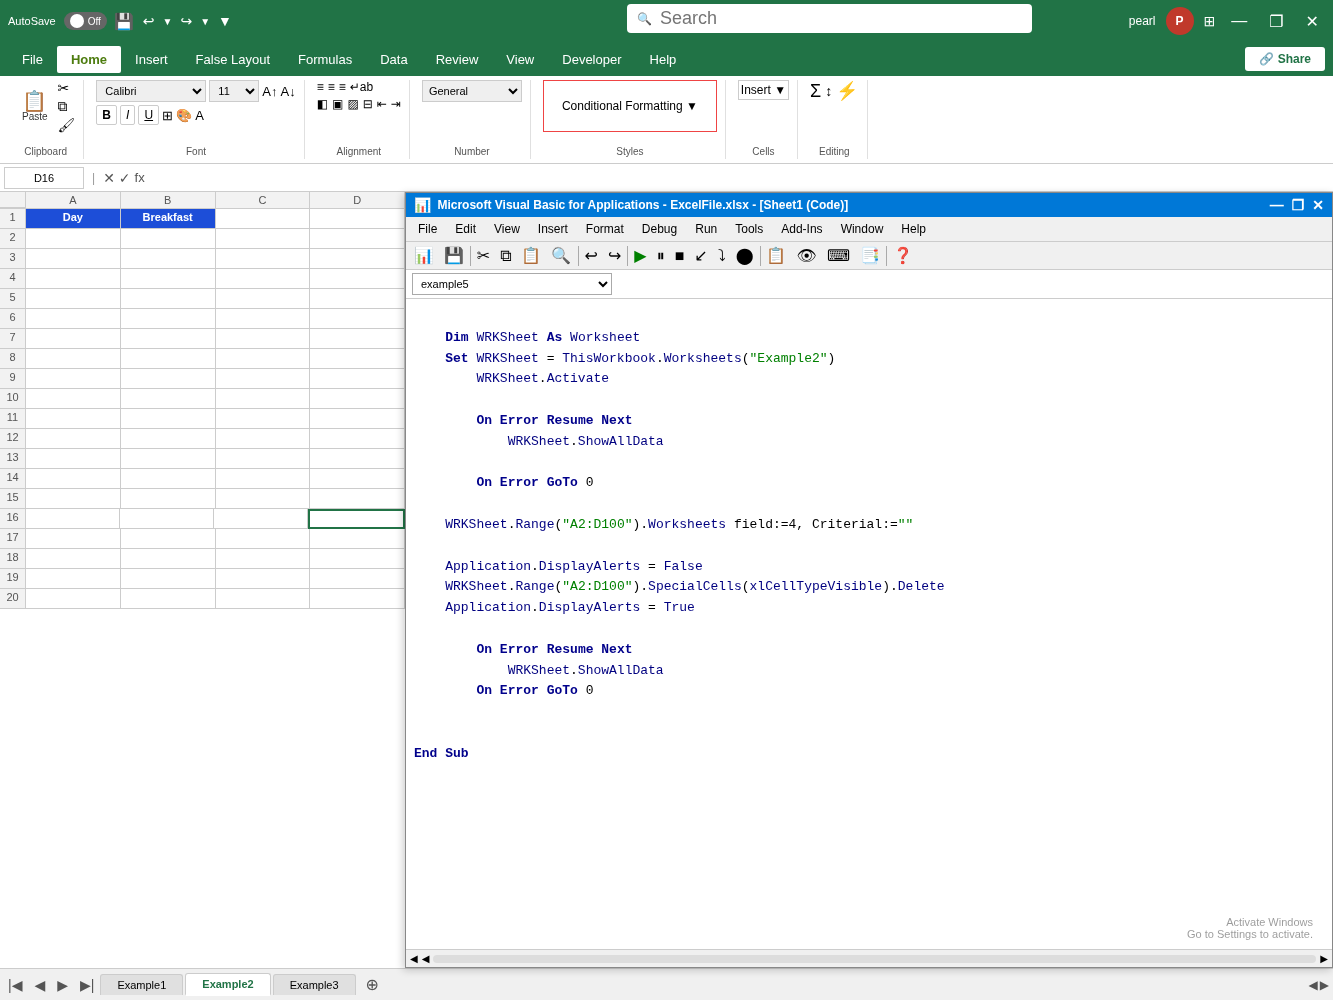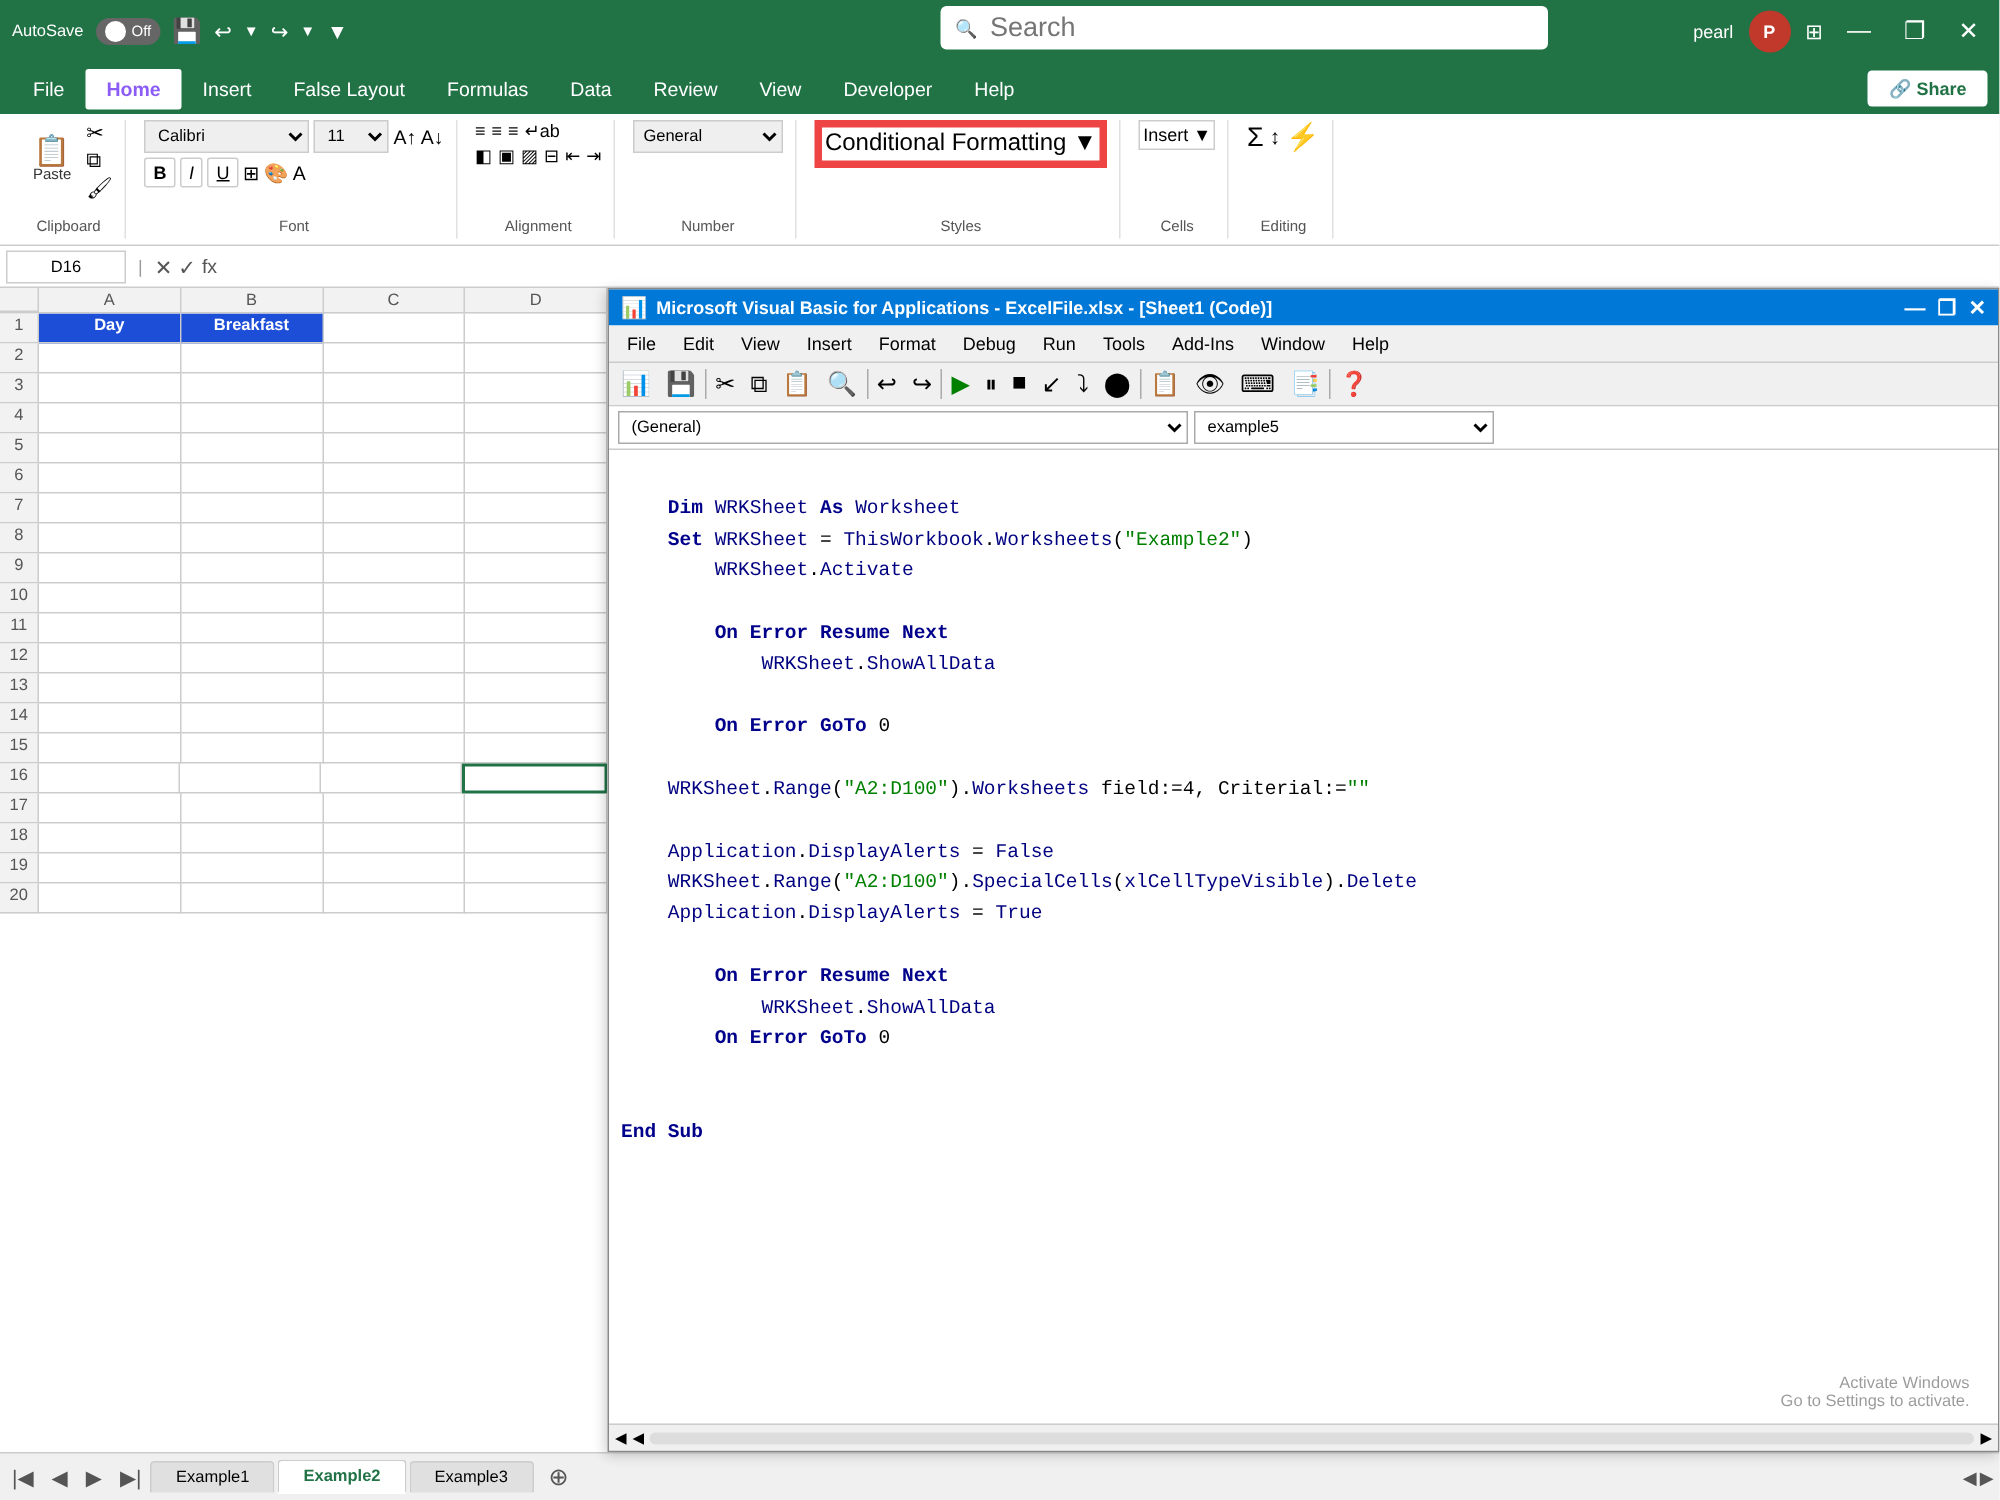--- a/index.html
+++ b/index.html
@@ -19,21 +19,21 @@
     .search-box input { border: none; outline: none; font-size: 18px; width: 100%; color: #333; }
     .search-icon-wrap { color: #666; }
     .title-bar-right { display: flex; align-items: center; gap: 10px; width: 200px; justify-content: flex-end; }
     .user-name { color: white; font-size: 12px; }
     .user-avatar { width: 28px; height: 28px; background: #c0392b; border-radius: 50%; display: flex; align-items: center; justify-content: center; color: white; font-size: 12px; font-weight: bold; }
     .title-btn { color: white; font-size: 16px; cursor: pointer; padding: 2px 6px; }
 
     
     .ribbon-tabs { display: flex; align-items: center; background: #217346; padding: 0 8px; height: 34px; }
     .ribbon-tab { color: white; padding: 6px 14px; font-size: 13px; cursor: pointer; border-radius: 2px; }
-    .ribbon-tab.active { background: white; color: #8b5cf6; font-weight: 600; }
+    .ribbon-tab.active { background: white; color: #4d7c0f; font-weight: 600; }
     .share-btn { margin-left: auto; background: white; color: #217346; border: none; padding: 5px 14px; border-radius: 3px; font-size: 12px; cursor: pointer; font-weight: 600; display: flex; align-items: center; gap: 4px; }
 
     
     .ribbon { background: white; border-bottom: 1px solid #ccc; padding: 4px 8px; display: flex; align-items: center; gap: 4px; height: 88px; }
     .ribbon-group { display: flex; flex-direction: column; align-items: center; border-right: 1px solid #e0e0e0; padding: 0 8px; height: 100%; justify-content: space-between; padding-bottom: 2px; }
     .ribbon-group-label { font-size: 10px; color: #555; margin-top: auto; }
     .ribbon-group-content { display: flex; align-items: center; gap: 4px; }
     .ribbon-btn { display: flex; flex-direction: column; align-items: center; padding: 4px 6px; cursor: pointer; border-radius: 3px; font-size: 10px; color: #333; }
     .ribbon-icon { font-size: 20px; line-height: 1; }
     .font-select { width: 110px; border: 1px solid #ccc; padding: 2px 4px; font-size: 11px; height: 22px; }
@@ -216,21 +216,21 @@
     <div>
       <select style="width:100px;border:1px solid #ccc;padding:2px;font-size:11px;height:22px;">
         <option>General</option>
       </select>
     </div>
     <span class="ribbon-group-label">Number</span>
   </div>
 
   <div class="ribbon-group">
     <div style="display:flex;gap:4px;align-items:center;">
-      <span style="font-size:16px;cursor:pointer;border:5px solid #ef4444;padding:2px;">Conditional Formatting ▼</span>
+      <span style="font-size:12px;cursor:pointer;border:1px solid #ef4444;padding:18px;">Conditional Formatting ▼</span>
     </div>
     <span class="ribbon-group-label">Styles</span>
   </div>
 
   <div class="ribbon-group">
     <div style="display:flex;gap:4px;align-items:center;">
       <span style="font-size:12px;cursor:pointer;border:1px solid #ccc;padding:2px;">Insert ▼</span>
     </div>
     <span class="ribbon-group-label">Cells</span>
   </div>
@@ -458,23 +458,20 @@
       <span style="width:1px;background:#aaa;height:20px;display:inline-block;"></span>
       <span class="vba-toolbar-btn">📋</span>
       <span class="vba-toolbar-btn">👁</span>
       <span class="vba-toolbar-btn">⌨</span>
       <span class="vba-toolbar-btn">📑</span>
       <span style="width:1px;background:#aaa;height:20px;display:inline-block;"></span>
       <span class="vba-toolbar-btn">❓</span>
     </div>
 
     <div class="vba-dropdowns">
-      <select class="vba-dropdown vba-dropdown-wide">
-        <option>(General)</option>
-      </select>
       <select class="vba-dropdown vba-dropdown-narrow">
         <option>example5</option>
       </select>
     </div>
 
     <div class="vba-code-area" id="code-area">
         <div class="code-line">&nbsp;</div>
         <div class="code-line">    <span class="kw">Dim</span> <span class="nm">WRKSheet</span> <span class="kw">As</span> <span class="nm">Worksheet</span></div>
         <div class="code-line">    <span class="kw">Set</span> <span class="nm">WRKSheet</span> = <span class="nm">ThisWorkbook</span>.<span class="nm">Worksheets</span>(<span class="str">"Example2"</span>)</div>
         <div class="code-line">        <span class="nm">WRKSheet</span>.<span class="nm">Activate</span></div>

